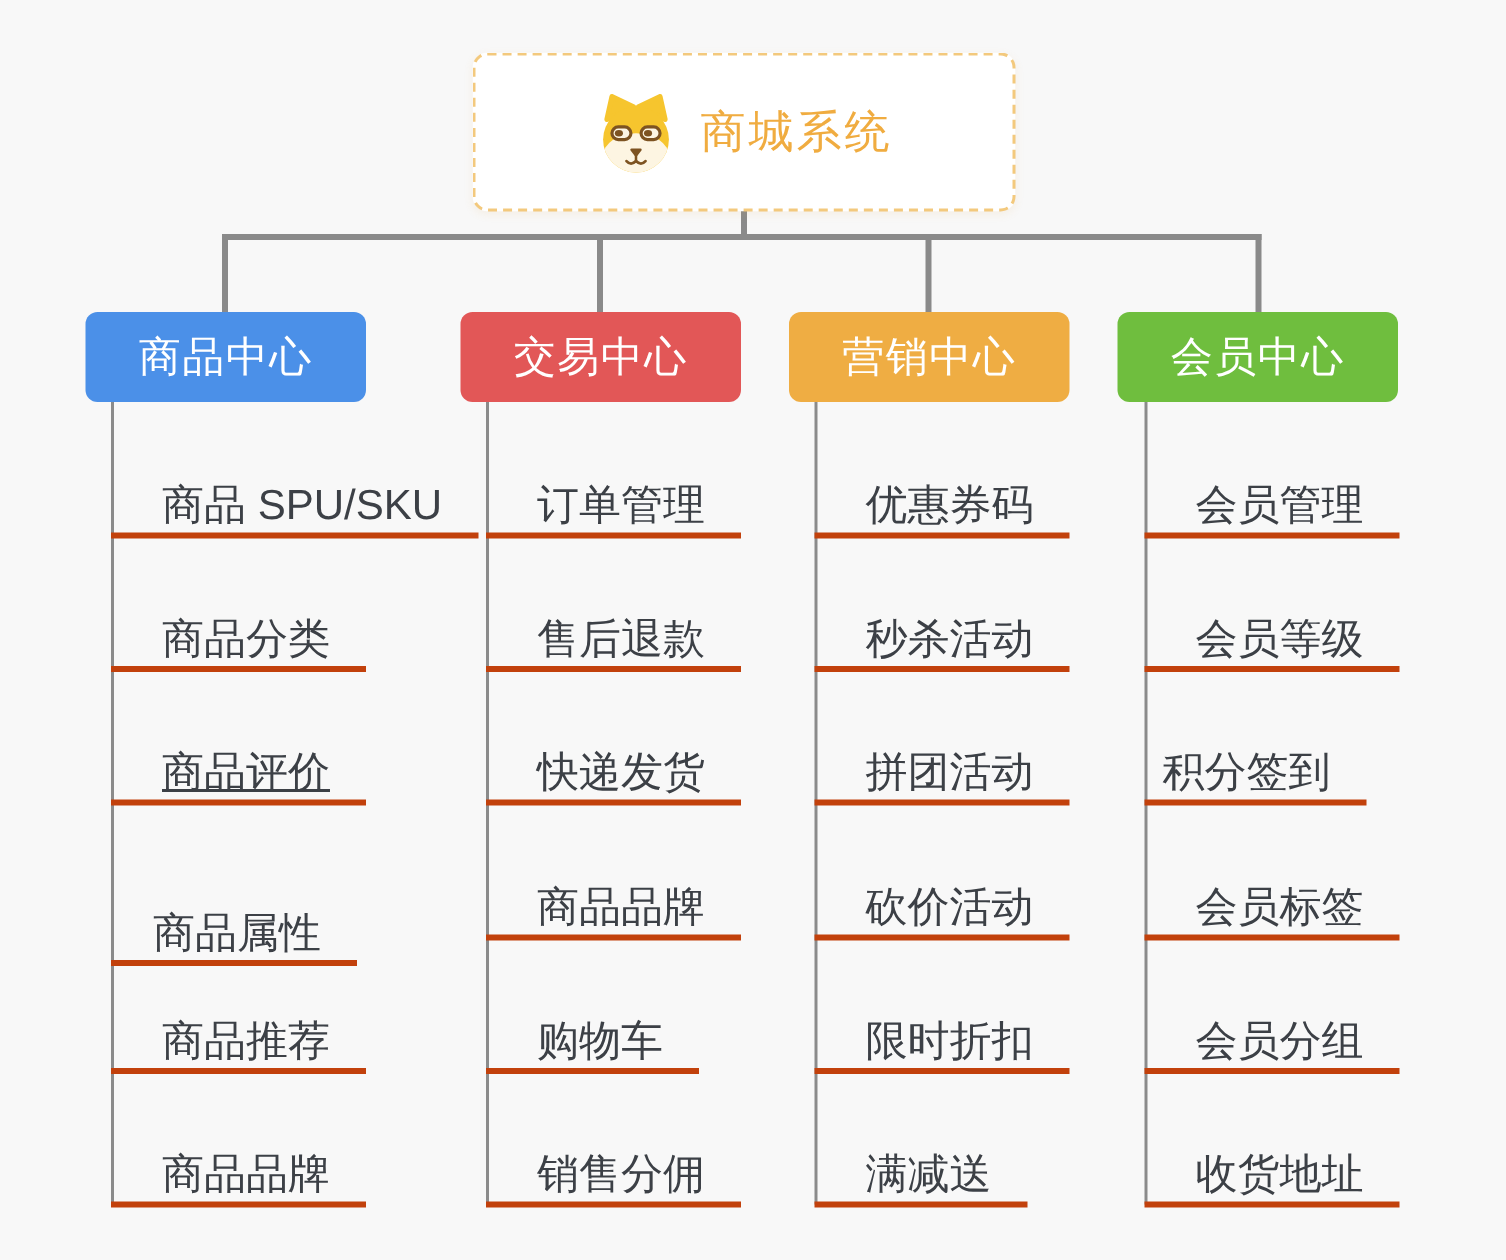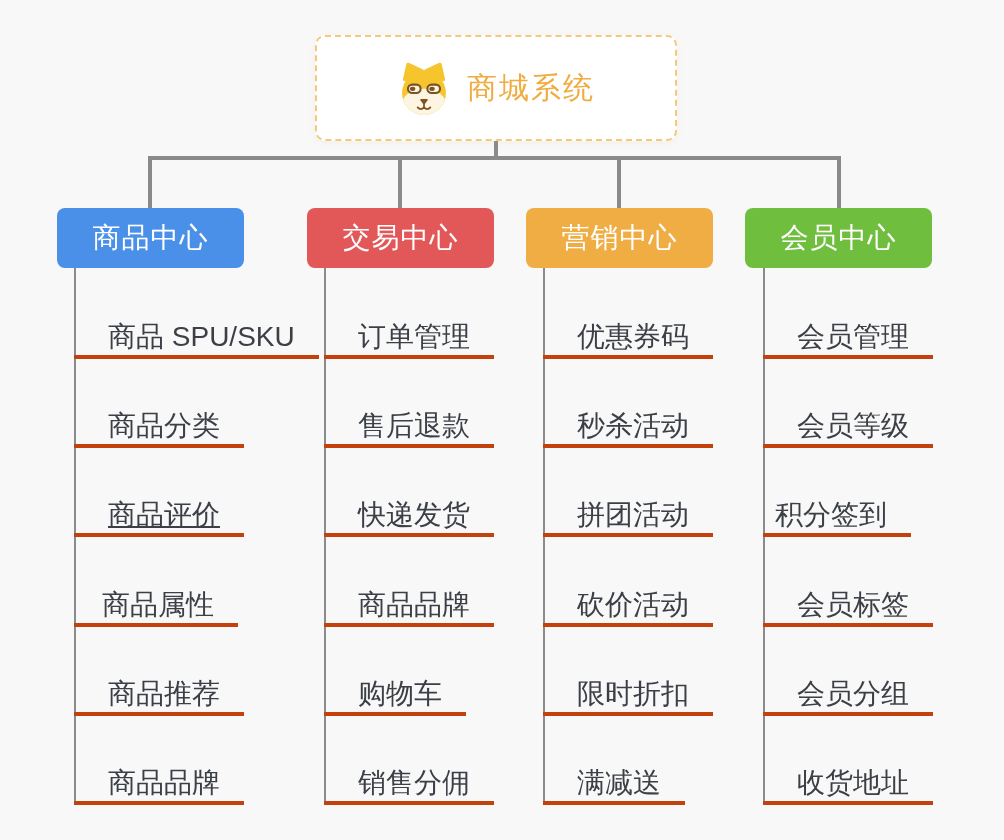--- a/index.html
+++ b/index.html
@@ -66,21 +66,21 @@
   <div class="branch" style="left: 745px; background: rgb(111, 190, 62);">会员中心</div>
 
   <div class="trunk" style="left:74px;"></div>
   <div class="trunk" style="left:324px;"></div>
   <div class="trunk" style="left:543px;"></div>
   <div class="trunk" style="left:763px;"></div>
 
   <div class="leaf" style="left:74px;top:319px;">商品 SPU/SKU</div>
   <div class="leaf" style="left:74px;top:408px;">商品分类</div>
   <div class="leaf" style="left:74px;top:497px;text-decoration:underline;">商品评价</div>
-  <div class="leaf" style="left:74px;top:587px;padding-left:28px;">商品属性</div>
+  <div class="leaf" style="left:74px;top:604px;padding-left:28px;">商品属性</div>
   <div class="leaf" style="left:74px;top:676px;">商品推荐</div>
   <div class="leaf" style="left:74px;top:765px;">商品品牌</div>
 
   <div class="leaf" style="left:324px;top:319px;">订单管理</div>
   <div class="leaf" style="left:324px;top:408px;">售后退款</div>
   <div class="leaf" style="left:324px;top:497px;">快递发货</div>
   <div class="leaf" style="left:324px;top:587px;">商品品牌</div>
   <div class="leaf" style="left:324px;top:676px;">购物车</div>
   <div class="leaf" style="left:324px;top:765px;">销售分佣</div>
 

